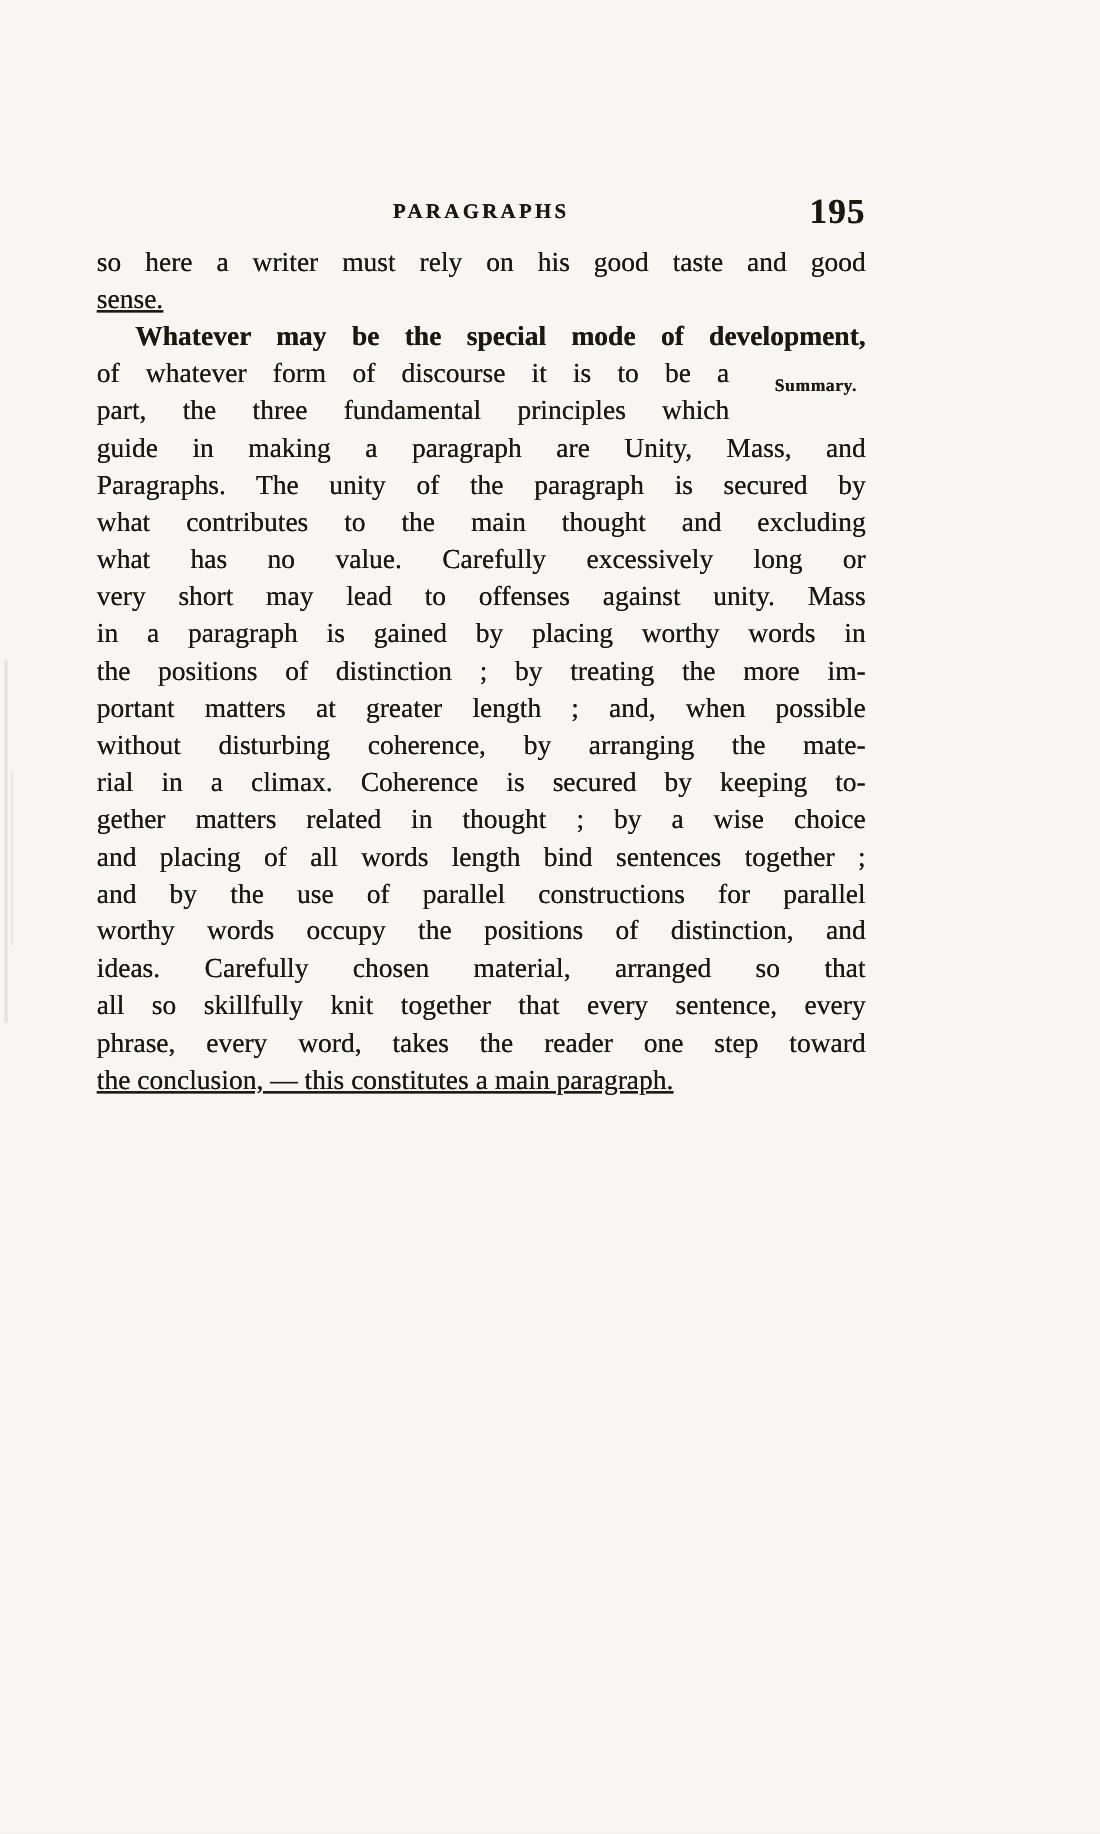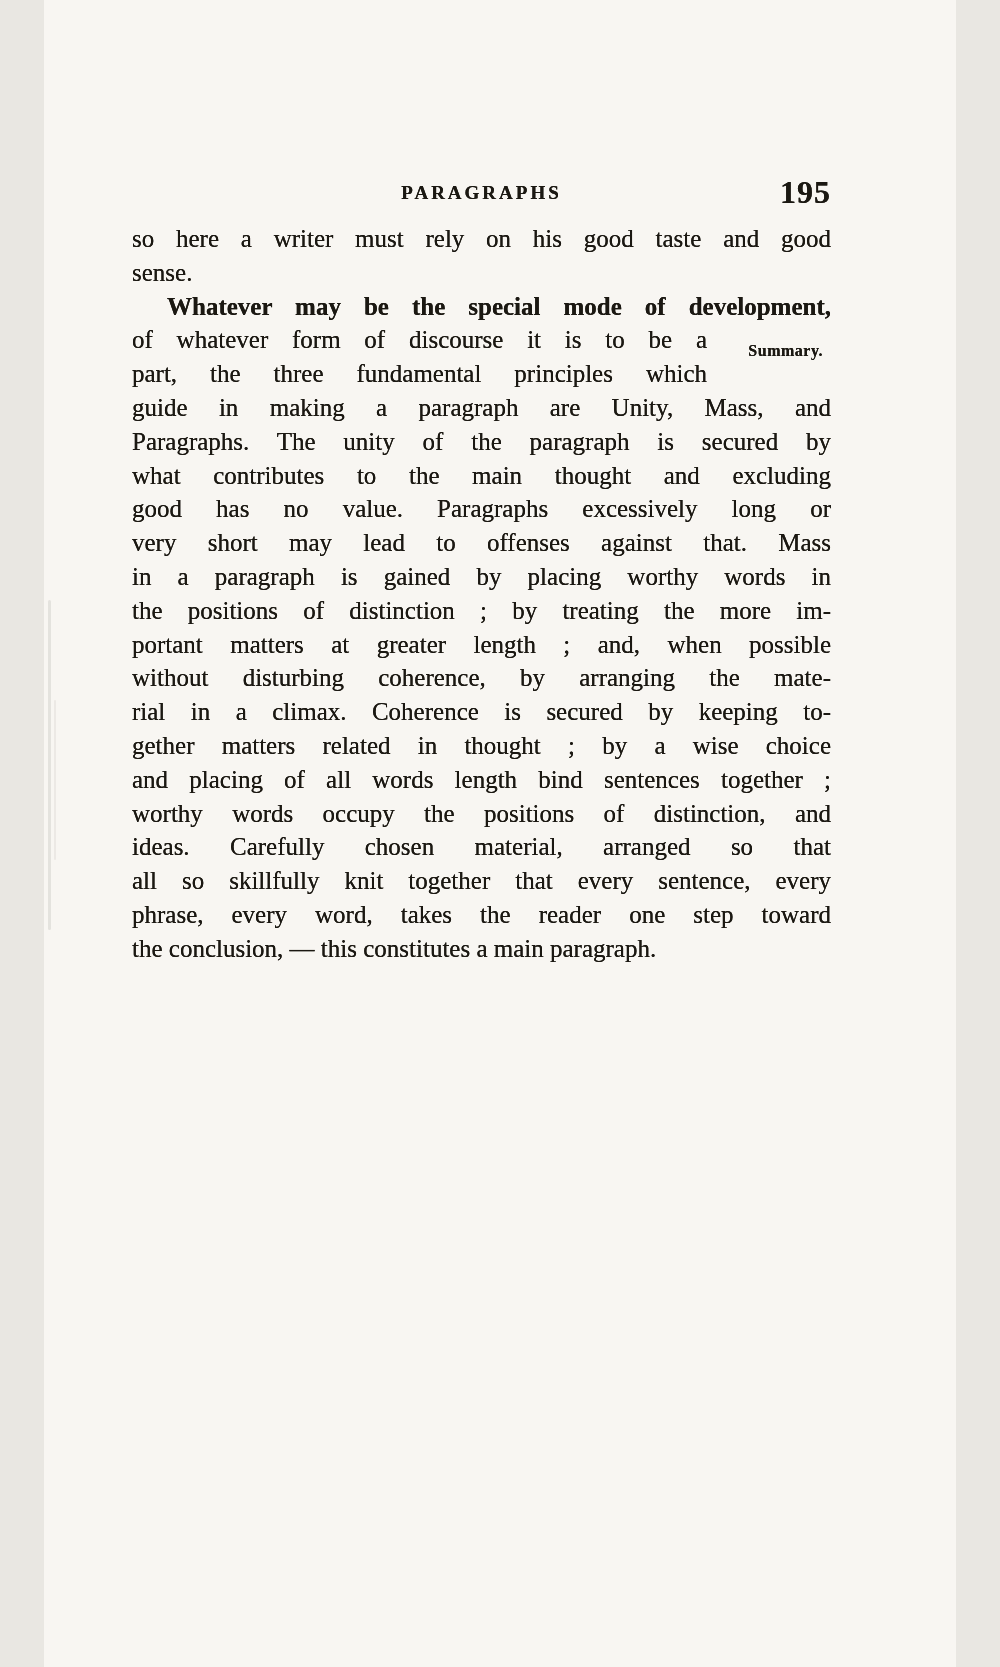--- a/index.html
+++ b/index.html
@@ -1,19 +1,19 @@
 <!DOCTYPE html>
 <html><head>
 <meta charset="utf-8">
 <style>
   html, body { margin: 0; padding: 0; background: #e9e7e2; }
 
   .page {
     position: relative;
-    width: 912px;
+    width: 1000px;
     height: 1667px;
     margin: 0 auto;
     background:
       radial-gradient(ellipse 140% 120% at 50% 45%, #f8f6f2 60%, #efece6 100%);
     color: #1b1812;
     font-family: "Liberation Serif", "DejaVu Serif", serif;
     overflow: hidden;
   }
 
   
@@ -56,21 +56,21 @@
 
   .paragraph { margin: 0; position: relative; }
 
   .line {
     font-size: 25px;
     line-height: 33.8px;
     text-align: justify;
     text-align-last: justify;
     text-shadow: 0 0 0.45px #1b1812;
   }
-  .line.last  { text-align-last: left; }
+  .line.last  { text-align-last: left; text-decoration: underline; }
   .line.first-indent { text-indent: 35px; font-weight: bold; }
   .line.narrow { padding-right: 124px; }
 
   .sidenote {
     position: absolute;
     right: 8px;
     top: 52px;
     font-size: 16px;
     font-weight: bold;
     letter-spacing: 0.5px;
@@ -98,29 +98,30 @@
     </div>
 
     <div class="paragraph">
       <span class="sidenote">Summary.</span>
       <div class="line first-indent">Whatever may be the special mode of development,</div>
       <div class="line narrow">of whatever form of discourse it is to be a</div>
       <div class="line narrow">part, the three fundamental principles which</div>
       <div class="line">guide in making a paragraph are Unity, Mass, and</div>
       <div class="line">Paragraphs.  The unity of the paragraph is secured by</div>
       <div class="line">what contributes to the main thought and excluding</div>
-      <div class="line">good has no value.  Paragraphs excessively long or</div>
-      <div class="line">very short may lead to offenses against that.  Mass</div>
+      <div class="line">what has no value.  Carefully excessively long or</div>
+      <div class="line">very short may lead to offenses against unity.  Mass</div>
       <div class="line">in a paragraph is gained by placing worthy words in</div>
       <div class="line">the positions of distinction ; by treating the more im-</div>
       <div class="line">portant matters at greater length ; and, when possible</div>
       <div class="line">without disturbing coherence, by arranging the mate-</div>
       <div class="line">rial in a climax.  Coherence is secured by keeping to-</div>
       <div class="line">gether matters related in thought ; by a wise choice</div>
       <div class="line">and placing of all words length bind sentences together ;</div>
+      <div class="line">and by the use of parallel constructions for parallel</div>
       <div class="line">worthy words occupy the positions of distinction, and</div>
       <div class="line">ideas.  Carefully chosen material, arranged so that</div>
       <div class="line">all so skillfully knit together that every sentence, every</div>
       <div class="line">phrase, every word, takes the reader one step toward</div>
       <div class="line last">the conclusion, — this constitutes a main paragraph.</div>
     </div>
 
   </div>
 </div>
 

